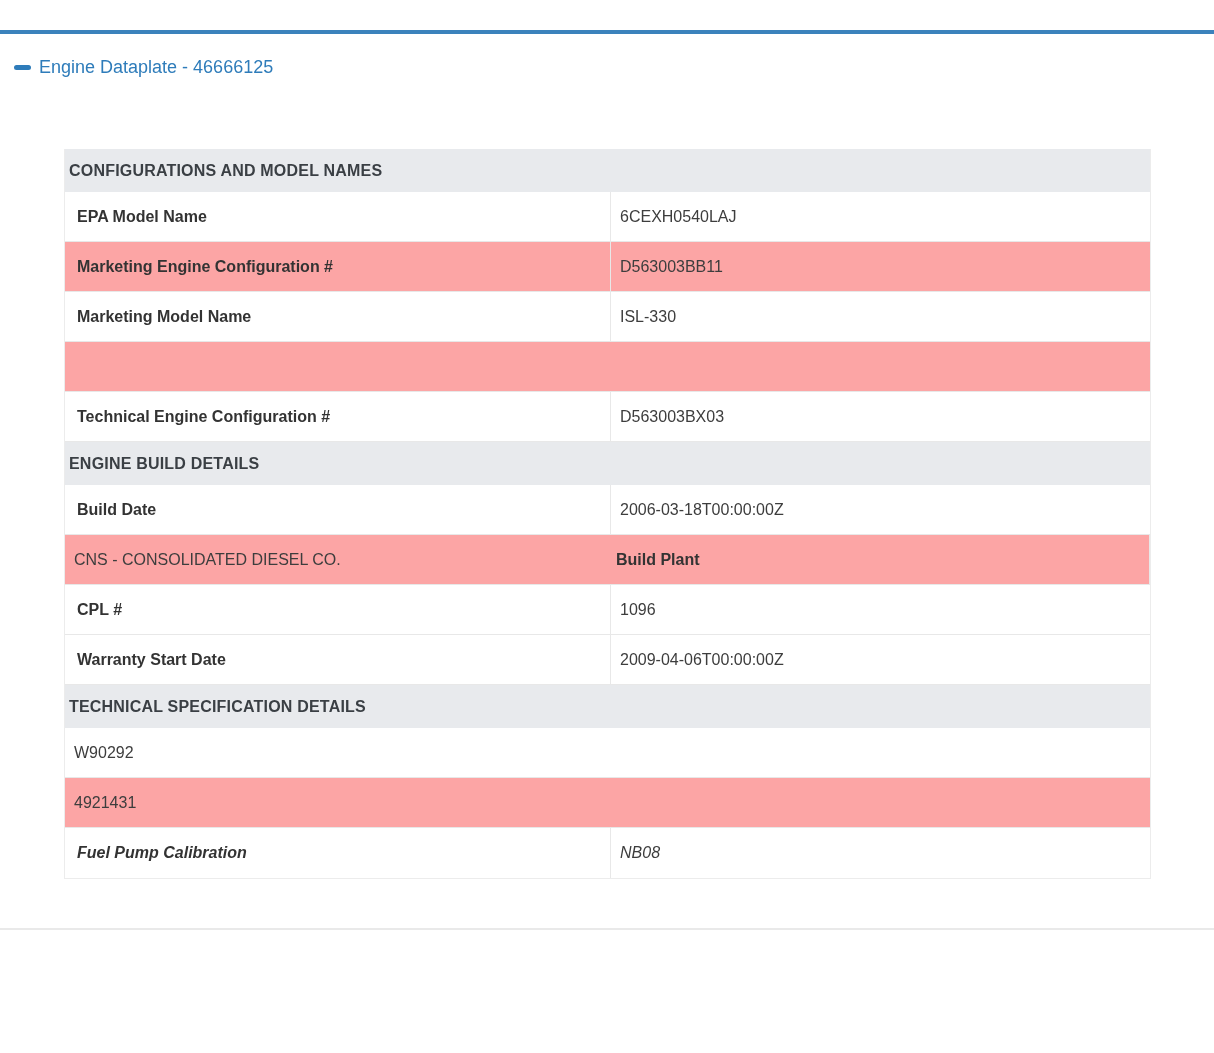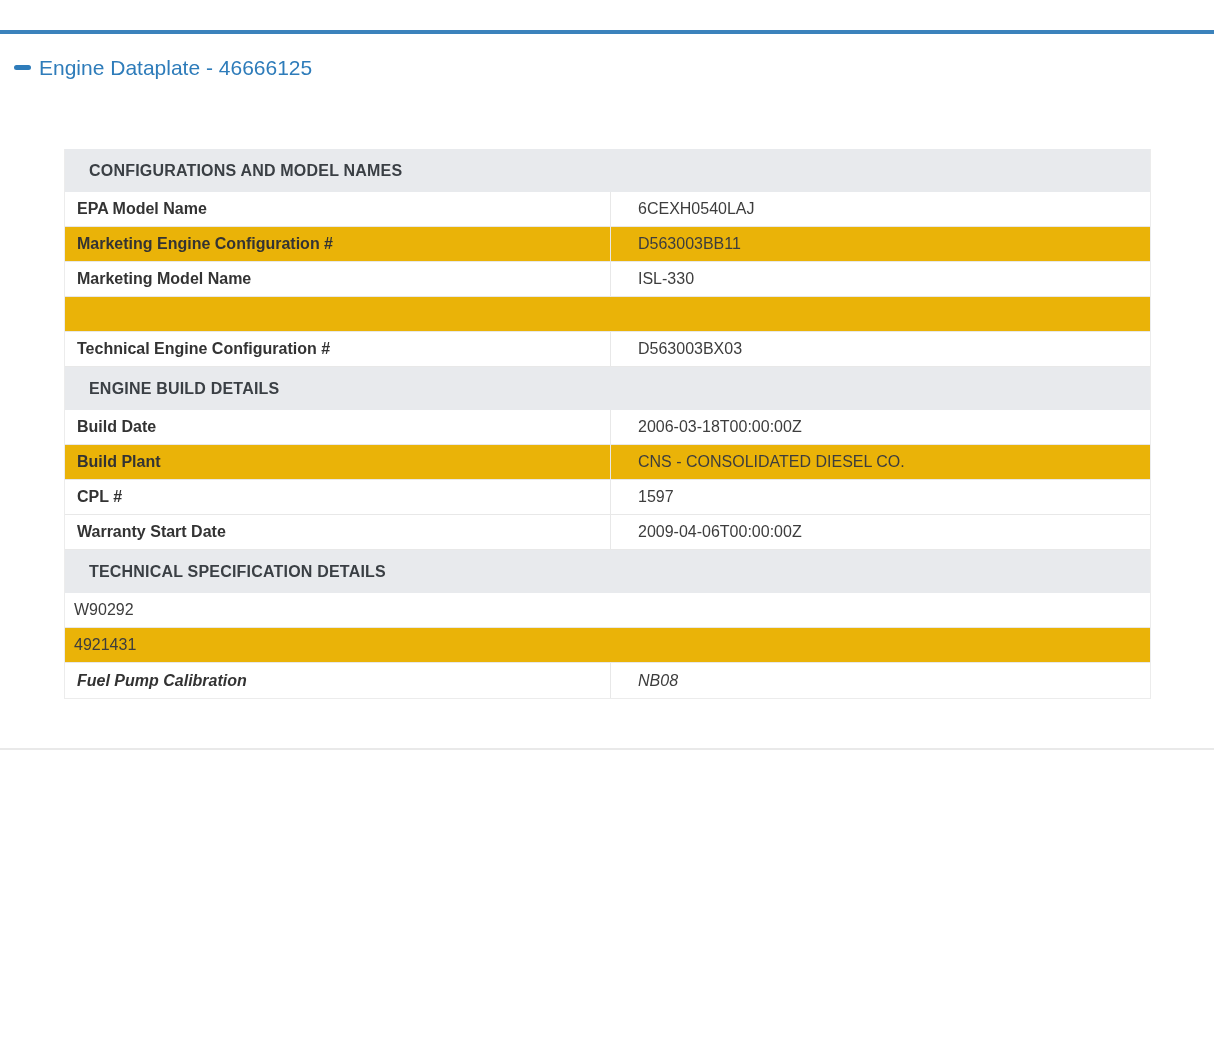--- a/index.html
+++ b/index.html
@@ -31,53 +31,52 @@
   }
   .minus-icon {
     width: 17px;
     height: 5px;
     border-radius: 2.5px;
     background: #2e7cba;
     flex: 0 0 auto;
   }
   .panel-title {
     color: #2e7cba;
-    font-size: 21px;
+    font-size: 18px;
     line-height: 25px;
     white-space: nowrap;
   }
   .dataplate-table {
     margin: 69px 0 0 64px;
     width: 1087px;
     border: 1px solid #ececec;
     border-top: none;
     box-sizing: border-box;
   }
   .sec-header {
     height: 43px;
     background: #e8eaed;
     display: flex;
     align-items: center;
-    padding-left: 24px;
+    padding-left: 4px;
     box-sizing: border-box;
     font-weight: 700;
     font-size: 16px;
     color: #3a3f44;
     letter-spacing: 0.2px;
   }
   .row {
-    height: 35px;
+    height: 50px;
     box-sizing: border-box;
     border-bottom: 1px solid #e8e8e8;
     display: flex;
     background: #ffffff;
-    gap: 18px;
   }
   .row:last-child { border-bottom: none; font-style: italic; }
-  .row.alt { background: #eab308; }
+  .row.alt { background: #fca5a5; }
   .cell {
     display: flex;
     align-items: center;
     box-sizing: border-box;
     font-size: 16px;
   }
   .cell.label {
     width: 546px;
     flex: 0 0 546px;
     padding-left: 12px;
@@ -135,26 +134,26 @@
     </div>
 
     <div class="sec-header">
       <span>ENGINE BUILD DETAILS</span>
     </div>
     <div class="row">
       <div class="cell label">Build Date</div>
       <div class="cell value">2006-03-18T00:00:00Z</div>
     </div>
     <div class="row alt">
+      <div class="cell value">CNS - CONSOLIDATED DIESEL CO.</div>
       <div class="cell label">Build Plant</div>
-      <div class="cell value">CNS - CONSOLIDATED DIESEL CO.</div>
     </div>
     <div class="row">
       <div class="cell label">CPL #</div>
-      <div class="cell value">1597</div>
+      <div class="cell value">1096</div>
     </div>
     <div class="row">
       <div class="cell label">Warranty Start Date</div>
       <div class="cell value">2009-04-06T00:00:00Z</div>
     </div>
 
     <div class="sec-header">
       <span>TECHNICAL SPECIFICATION DETAILS</span>
     </div>
     <div class="row">

